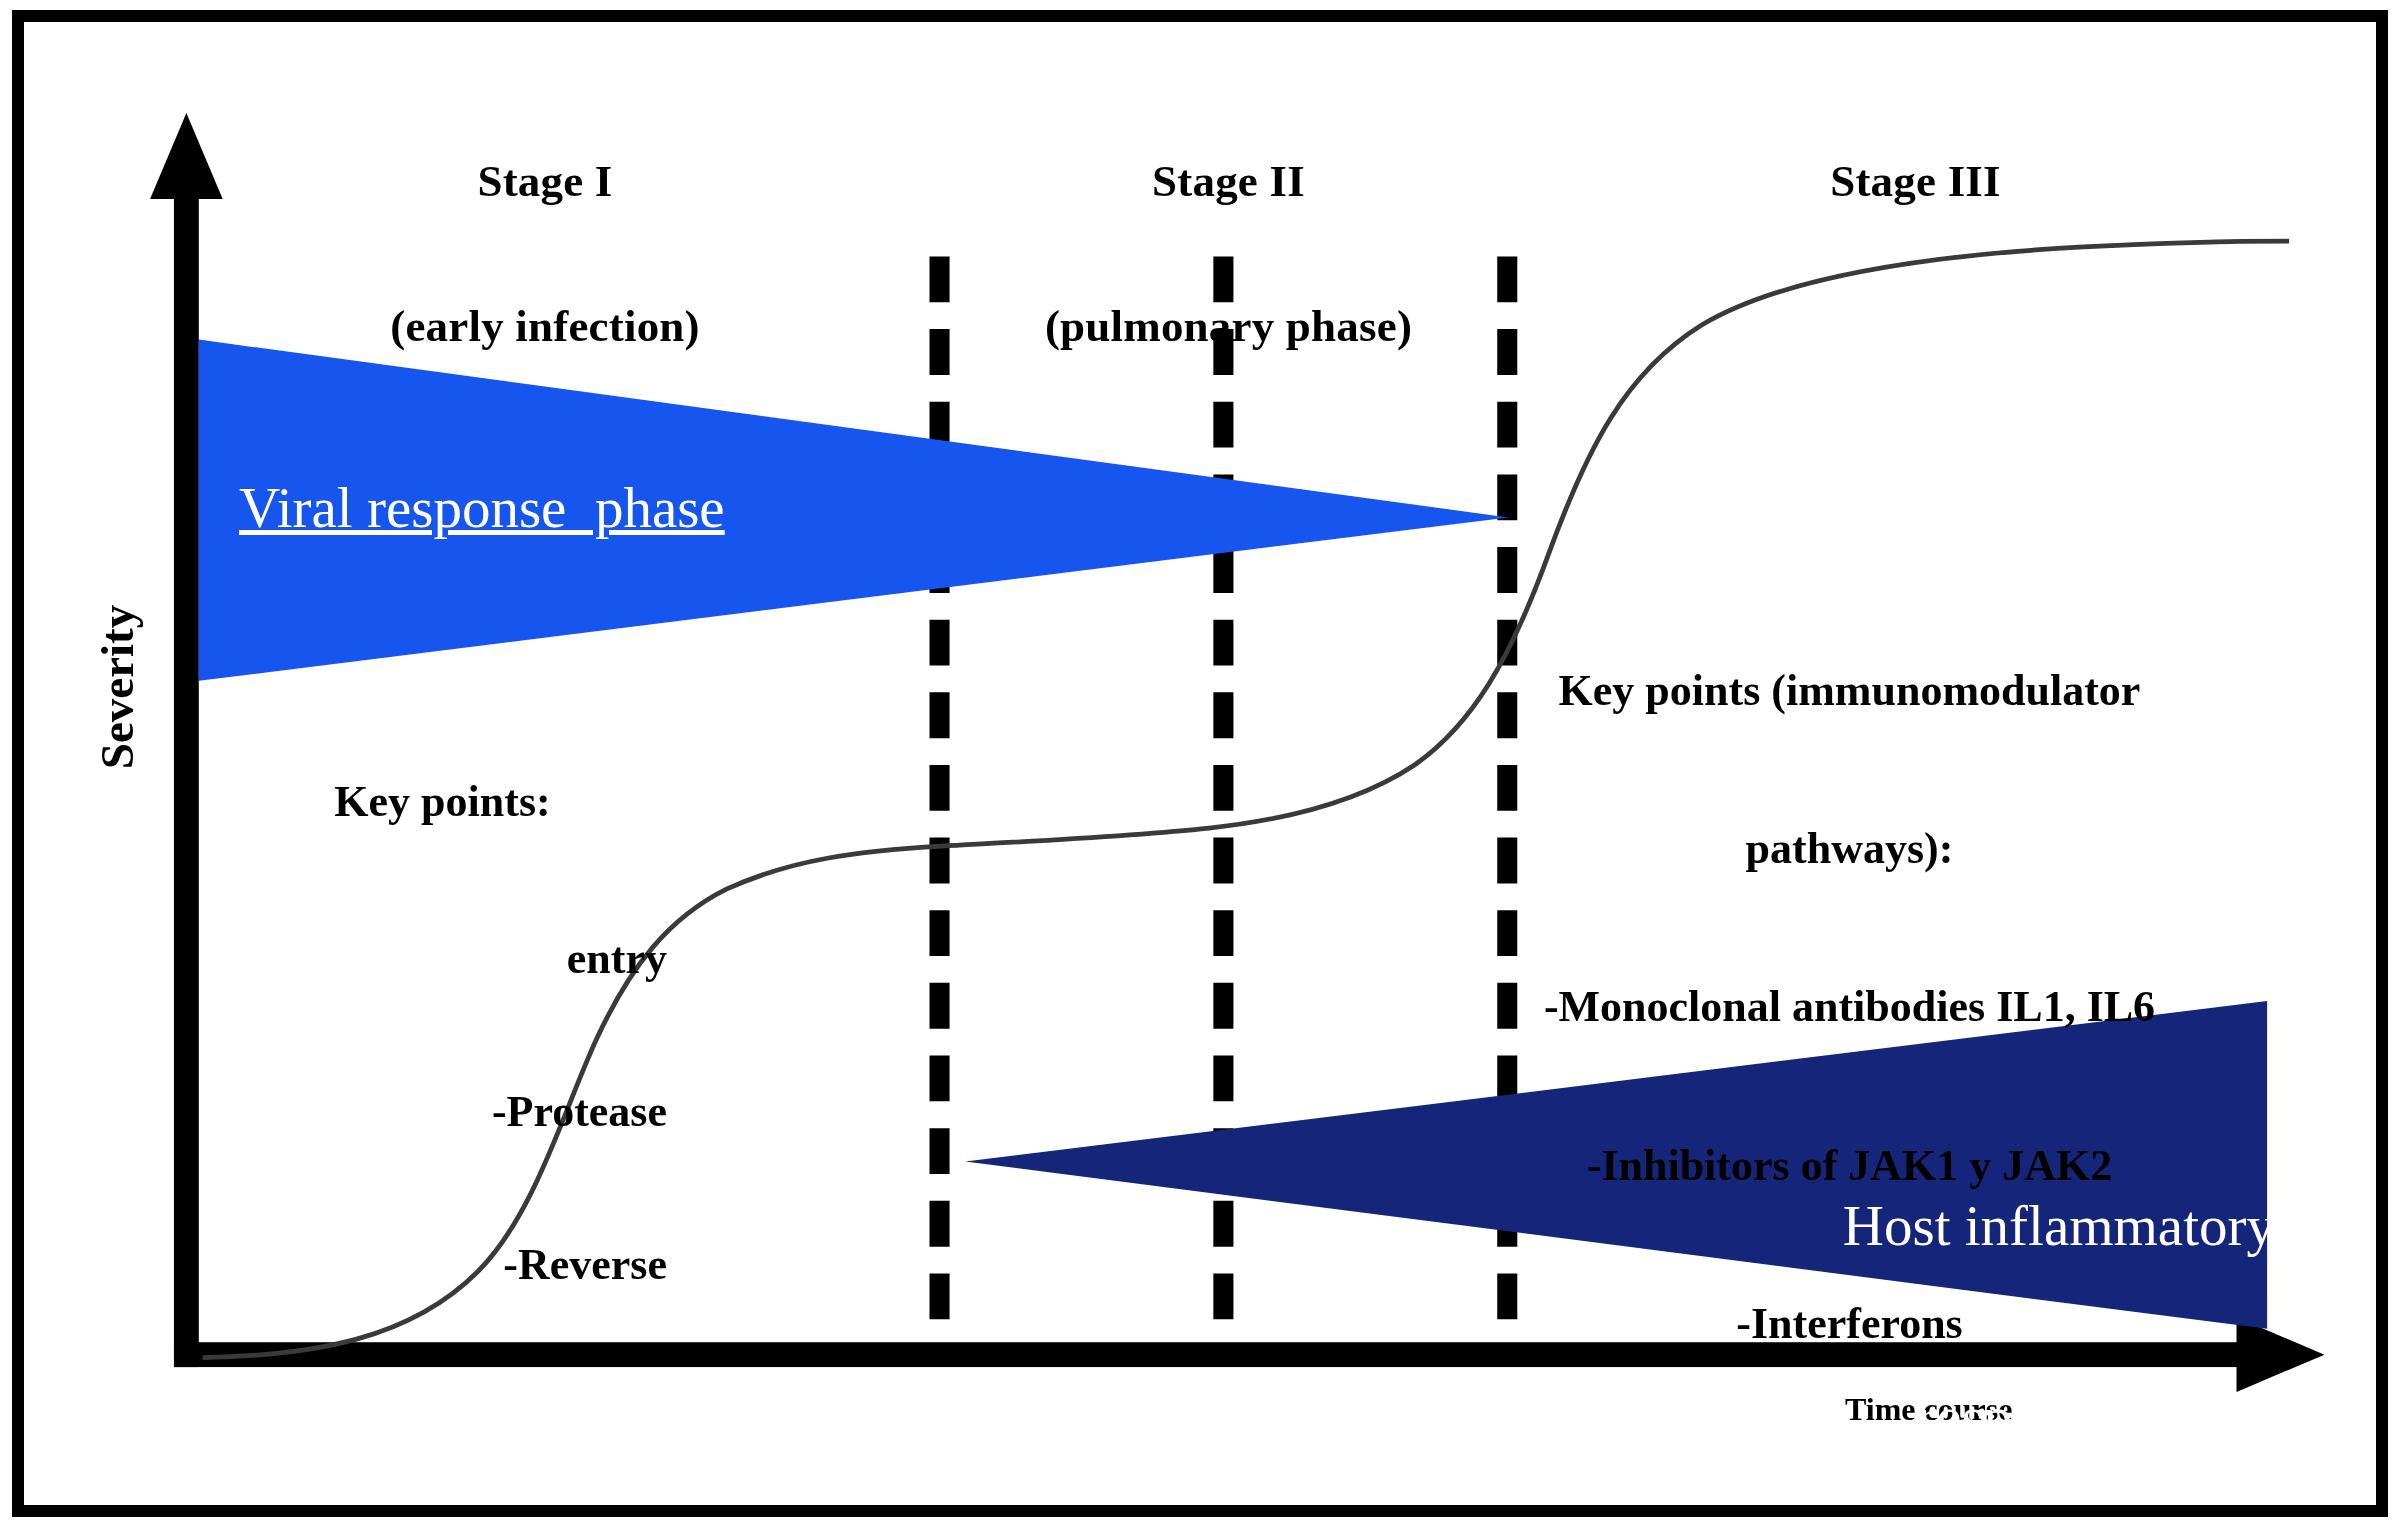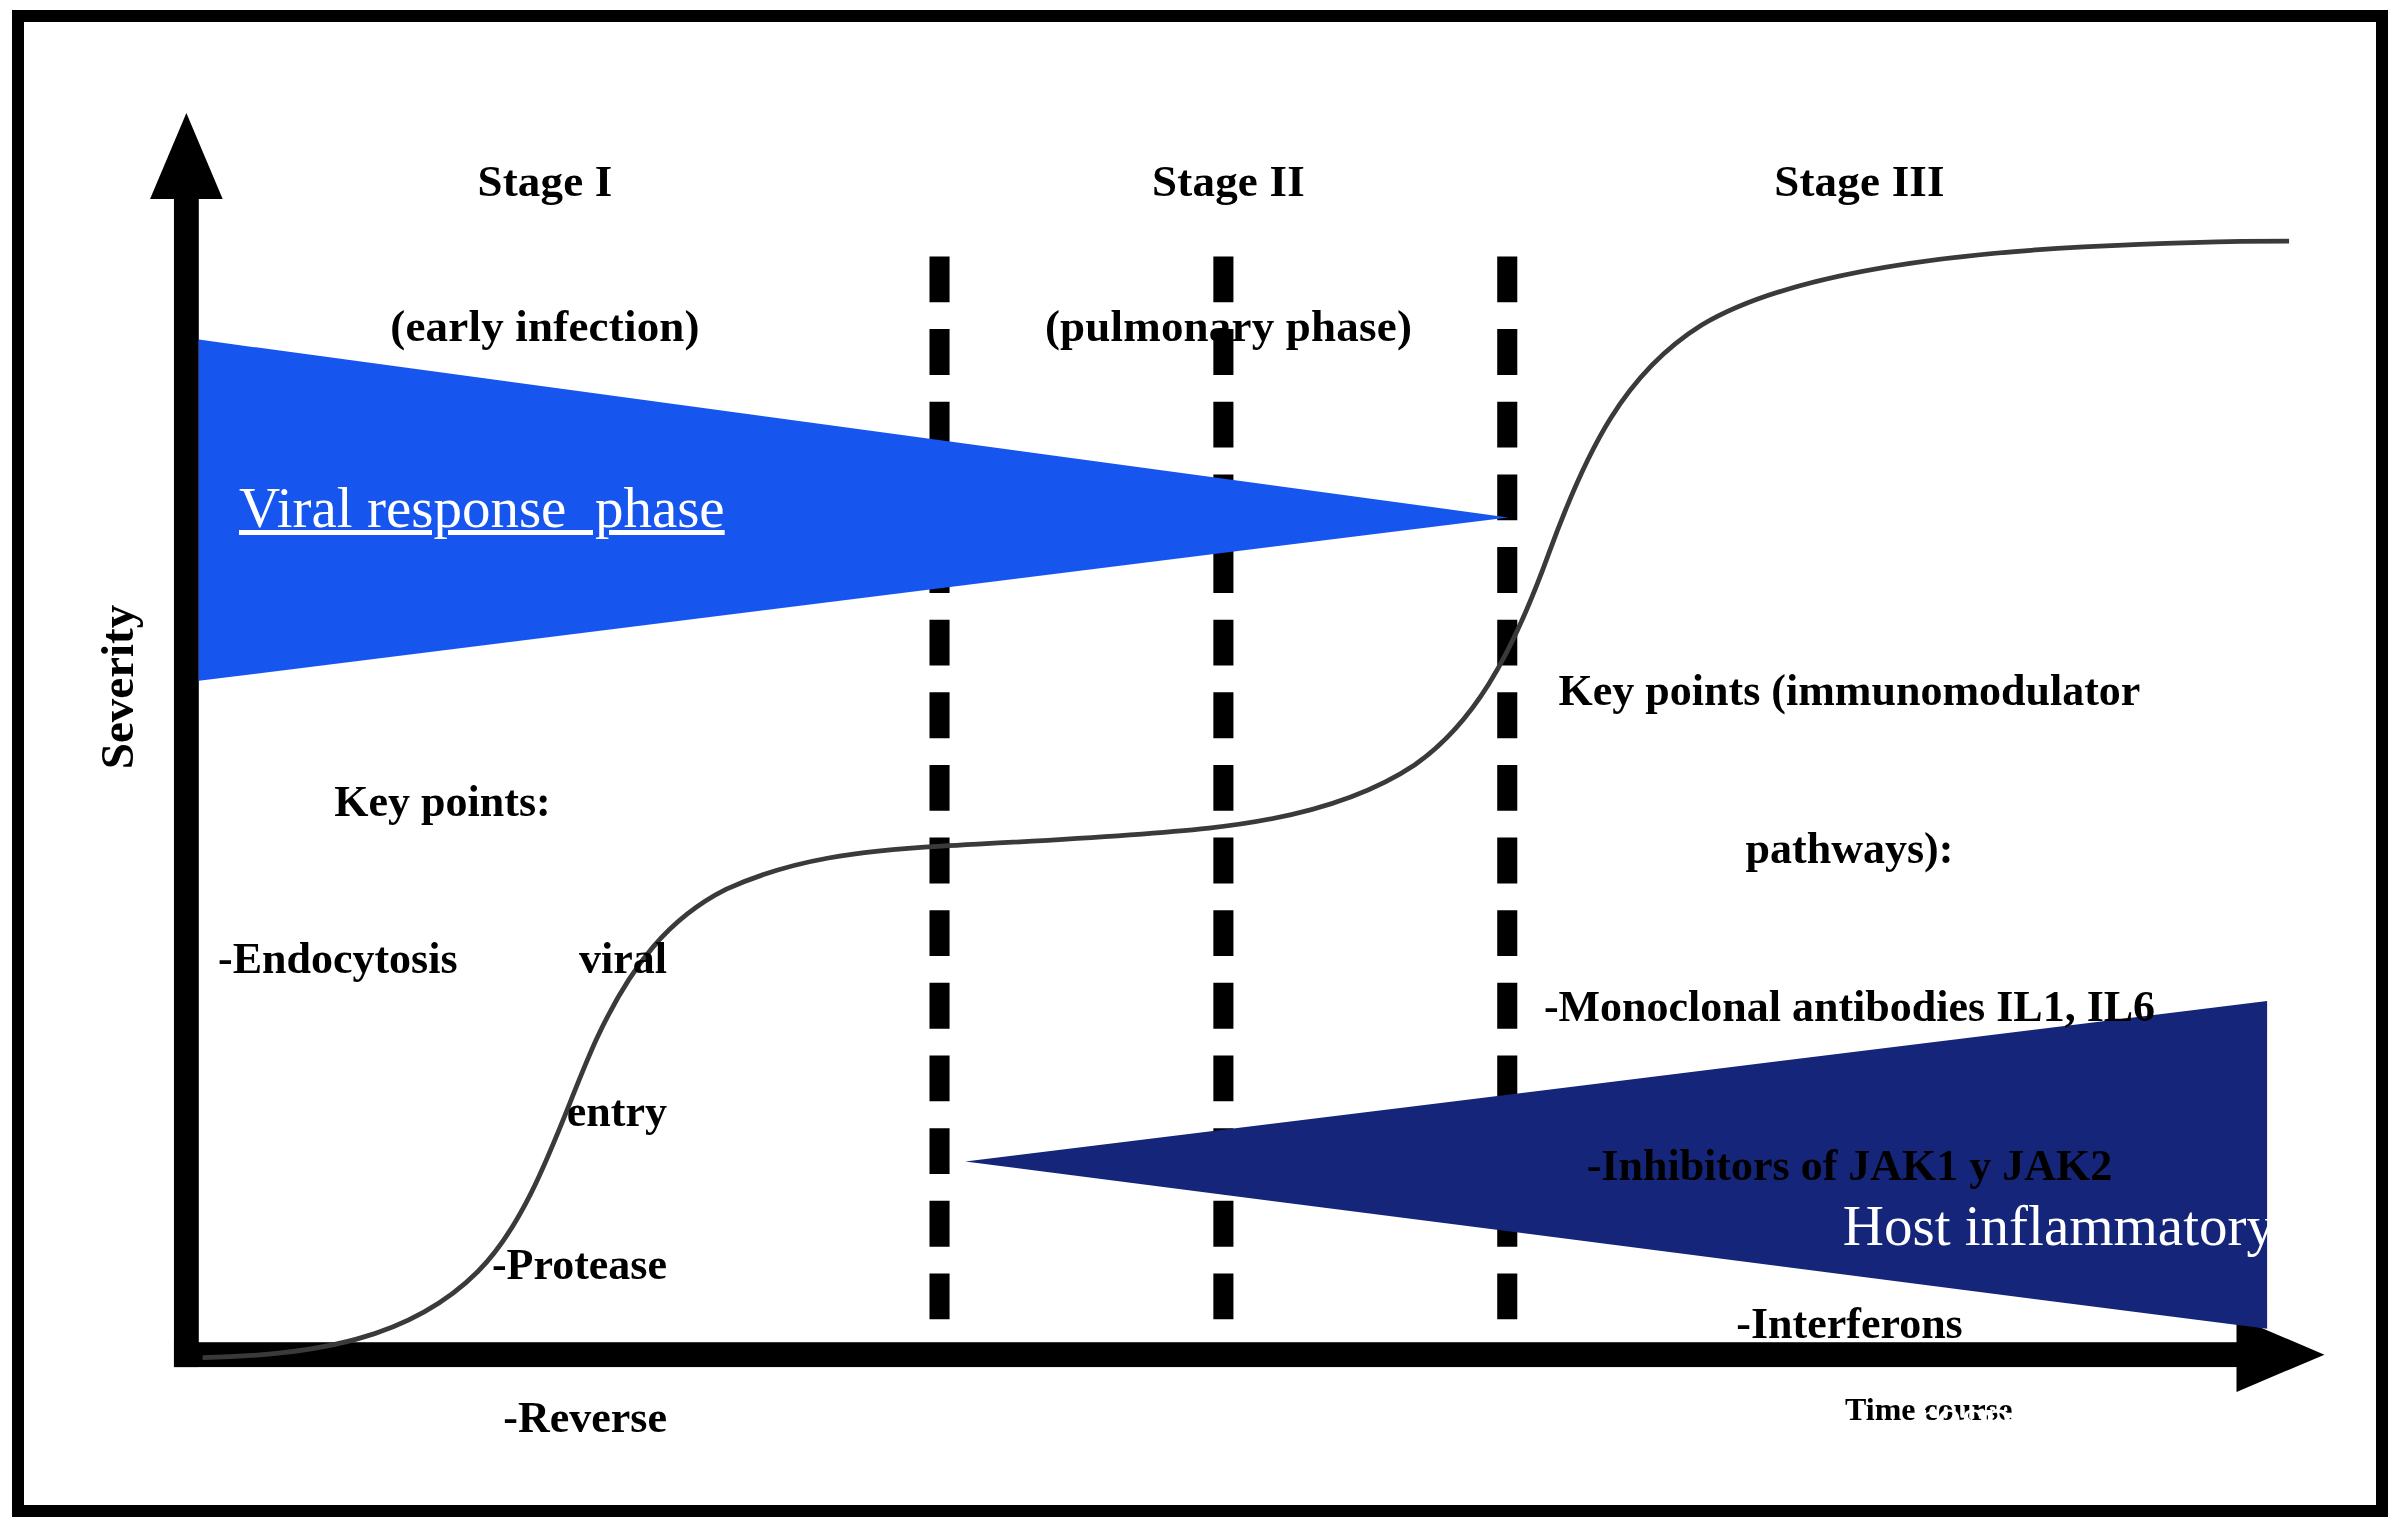--- a/index.html
+++ b/index.html
@@ -148,40 +148,36 @@
   <div class="txt stage-head" style="left:956px;top:67px;width:545px;">
     <span class="l1">Stage II</span>
     <span class="l2">(pulmonary phase)</span>
   </div>
 
   <div class="txt stage-head" style="left:258px;top:67px;width:574px;">
     <span class="l1">Stage I</span>
     <span class="l2">(early infection)</span>
   </div>
 
-  <div class="txt stage-head" style="left:1463px;top:67px;width:793px;">
+  <div class="txt stage-head" style="left:1519px;top:67px;width:793px;">
     <span class="l1">Stage III</span>
   </div>
 
   <div id="severity-label">Severity</div>
   <div id="time-label">Time course</div>
 
   <div class="band-text" style="left:239px;top:476px;text-decoration:underline;">Viral response  phase</div>
 
   <div class="band-text" style="left:1587px;top:1066px;width:688px;text-align:right;">
     <span style="display:block;">Host inflammatory</span>
     <span style="display:block;">response  phase</span>
   </div>
 
   <div id="kp-left" class="txt">
     <span class="hdr">Key points:</span>
-    <span class="spread">
-      <span>-Endocytosis</span>
-      <span>viral</span>
-    </span>
     <span class="row">entry</span>
     <span class="row">-Protease</span>
     <span class="row">-Reverse</span>
     
     
     
   </div>
 
   <div id="kp-right" class="txt">
     <span class="row">Key points (immunomodulator</span>

